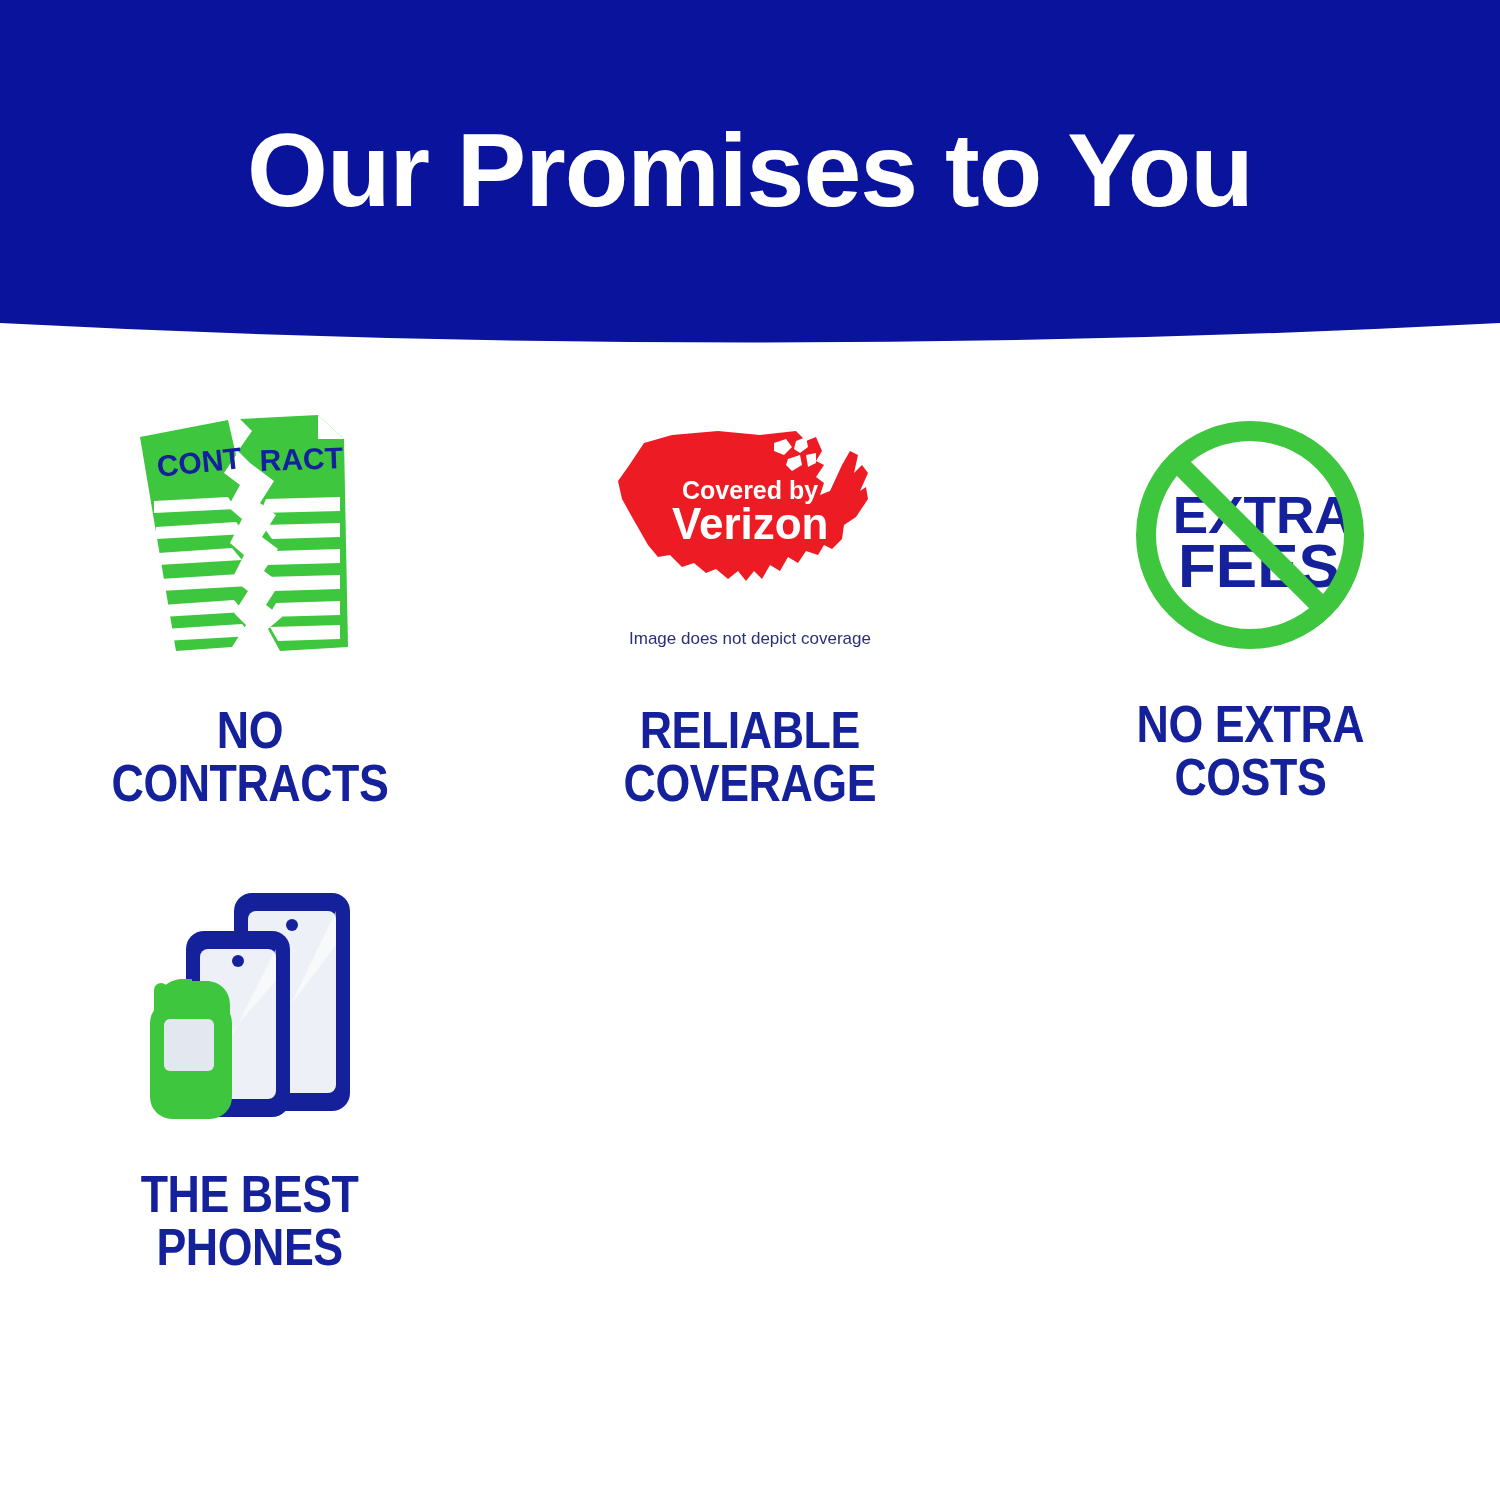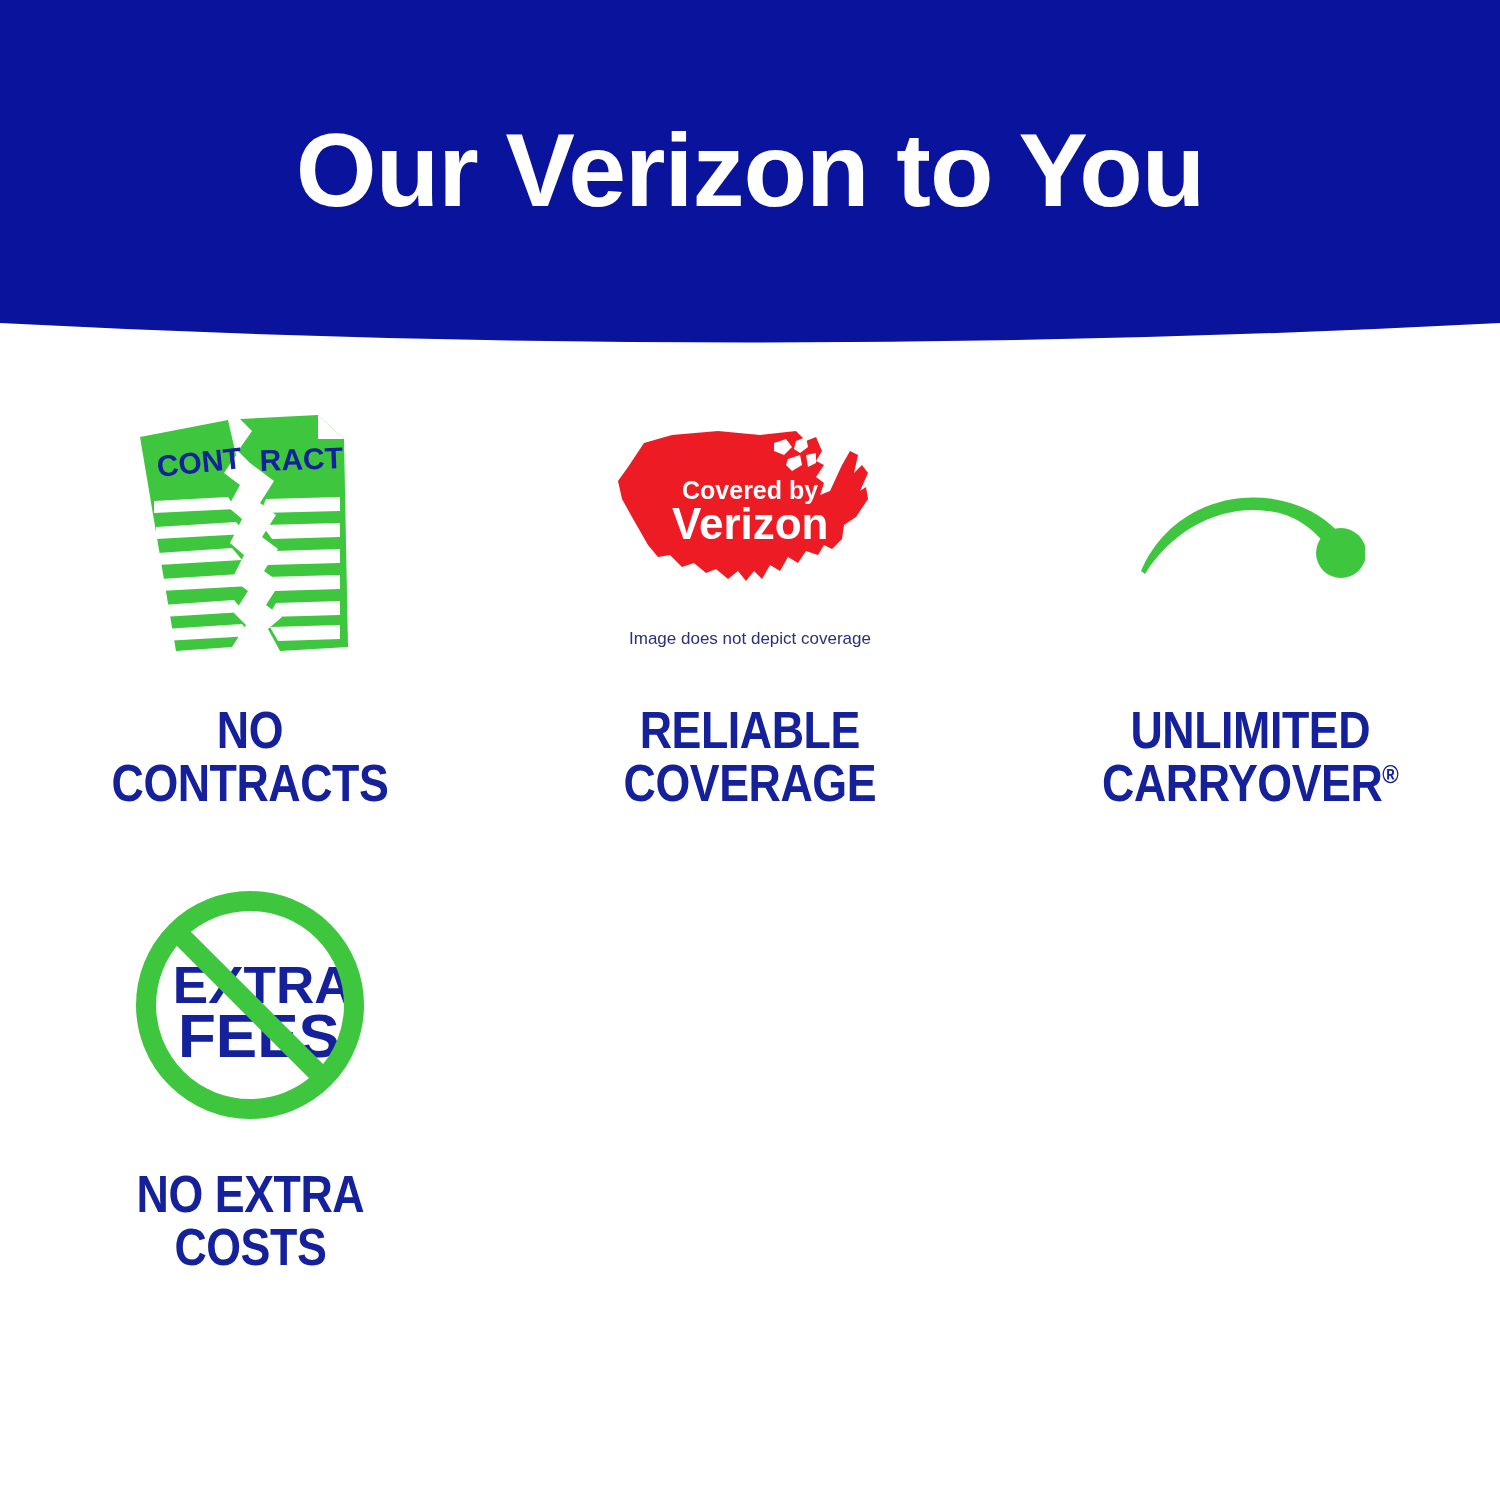--- a/index.html
+++ b/index.html
@@ -73,21 +73,21 @@
   
   .row2 .feature-label{margin-top:38px;}
 </style>
 </head>
 <body>
 
 <div id="header-band">
   <svg width="1500" height="360" viewBox="0 0 1500 360">
     <path d="M0,0 L1500,0 L1500,323 Q750,362 0,323 Z" fill="#0A139B"></path>
   </svg>
-  <div id="page-title">Our Verizon to You</div>
+  <div id="page-title">Our Promises to You</div>
 </div>
 
 <div id="feature-grid">
 
   <div class="feature-card">
     <div class="icon-slot">
       <svg width="236" height="240" viewBox="0 0 236 240">
 
         <path d="M8,22 L96,5 L104,40 L92,58 L108,70 L96,92 L110,104 L98,128 L112,140
                  L100,164 L116,176 L102,198 L114,210 L100,232 L44,236 Z" fill="#3EC63E"></path>
@@ -142,41 +142,54 @@
         </g>
         <text x="72" y="78" font-family="Liberation Sans, sans-serif" font-size="25" font-weight="700" fill="#ffffff">Covered by</text>
         <text x="62" y="118" font-family="Liberation Sans, sans-serif" font-size="44" font-weight="700" fill="#ffffff">Verizon</text>
       </svg>
       <div class="map-caption">Image does not depict coverage</div>
     </div>
     <div class="feature-label">RELIABLE
 COVERAGE</div>
   </div>
 
-  <div class="feature-card">
-    <div class="icon-slot">
-      <svg width="230" height="120" viewBox="0 0 230 120">
-        <path fill="#3EC63E" d="M6,96 C30,40 86,16 138,24 C176,30 200,50 212,68
-                                 C206,74 198,76 192,72 C178,52 156,38 132,36
-                                 C86,30 38,54 10,99 Z"></path>
-        <circle cx="206" cy="78" r="25" fill="#3EC63E"></circle>
-      </svg>
-    </div>
-    <div class="feature-label"><span>UNLIMITED
-CARRYOVER</span><span class="reg-mark">®</span></div>
-  </div>
 
   <div class="feature-card row2">
     <div class="icon-slot">
       <svg width="240" height="240" viewBox="0 0 240 240">
         <text x="42" y="118" font-family="Liberation Sans, sans-serif" font-size="52" font-weight="700" fill="#15209B" transform="scale(1.02,1)">EXTRA</text>
         <text x="48" y="172" font-family="Liberation Sans, sans-serif" font-size="62" font-weight="700" fill="#15209B">FEES</text>
         <circle cx="120" cy="120" r="104" fill="none" stroke="#3EC63E" stroke-width="20"></circle>
         <line x1="47" y1="47" x2="193" y2="193" stroke="#3EC63E" stroke-width="20"></line>
       </svg>
     </div>
     <div class="feature-label">NO EXTRA
 COSTS</div>
   </div>
 
+  <div class="feature-card row2">
+    <div class="icon-slot">
+      <svg width="240" height="240" viewBox="0 0 240 240">
+
+        <rect x="104" y="8" width="116" height="218" rx="18" fill="#15209B"></rect>
+        <rect x="118" y="26" width="88" height="182" rx="8" fill="#EDF1F7"></rect>
+        <path d="M118,176 L118,208 L206,26 L206,60 Z" fill="#ffffff" opacity="0.55"></path>
+        <circle cx="162" cy="40" r="6" fill="#15209B"></circle>
+
+        <rect x="56" y="46" width="104" height="186" rx="18" fill="#15209B"></rect>
+        <rect x="70" y="64" width="76" height="150" rx="8" fill="#EDF1F7"></rect>
+        <path d="M70,182 L70,214 L146,64 L146,96 Z" fill="#ffffff" opacity="0.55"></path>
+        <circle cx="108" cy="76" r="6" fill="#15209B"></circle>
+
+        <path d="M28,116 C28,102 40,94 54,94 L62,94 L62,104 L56,104 L56,96
+                 L76,96 C90,96 100,106 100,120 L100,206 C100,220 88,230 74,230
+                 L54,230 C40,230 28,220 28,206 Z" fill="#3EC63E"></path>
+        <rect x="20" y="116" width="82" height="118" rx="22" fill="#3EC63E"></rect>
+        <rect x="24" y="98" width="14" height="34" rx="7" fill="#3EC63E"></rect>
+        <rect x="34" y="134" width="50" height="52" rx="6" fill="#E3E8F0"></rect>
+      </svg>
+    </div>
+    <div class="feature-label">THE BEST
+PHONES</div>
+  </div>
 
 
 </div>
 
 </body></html>

